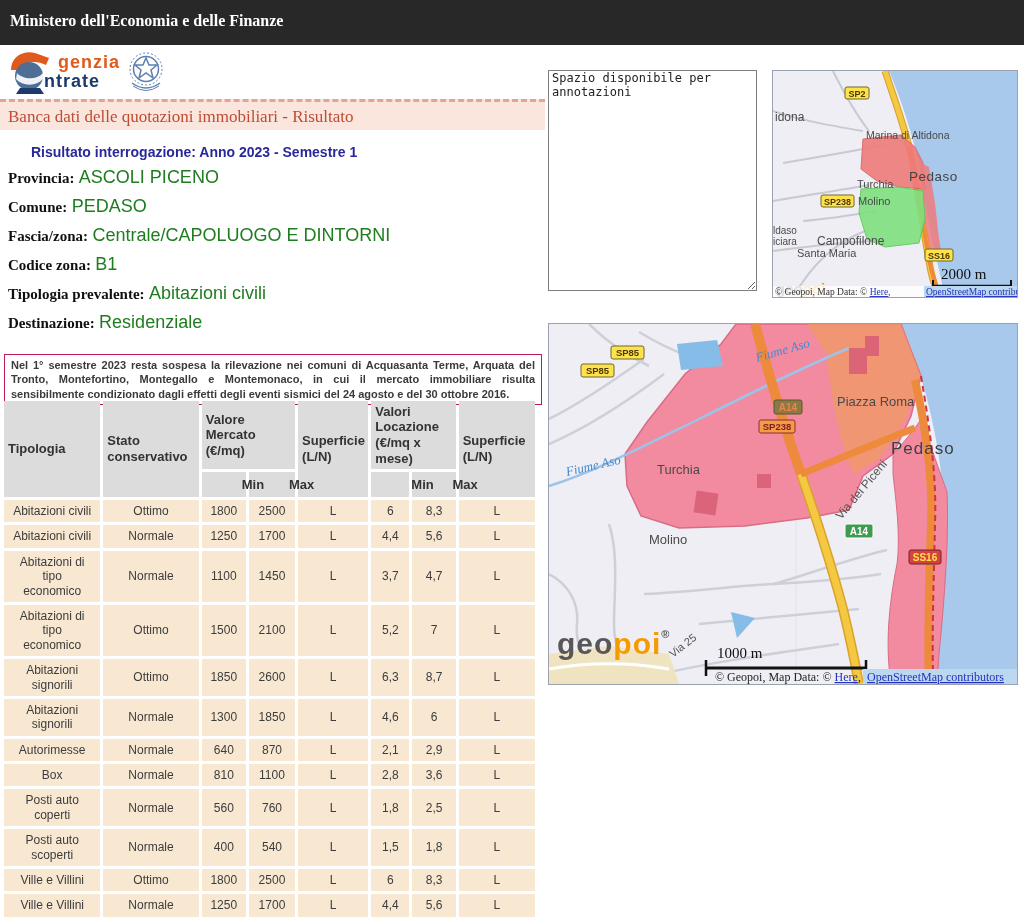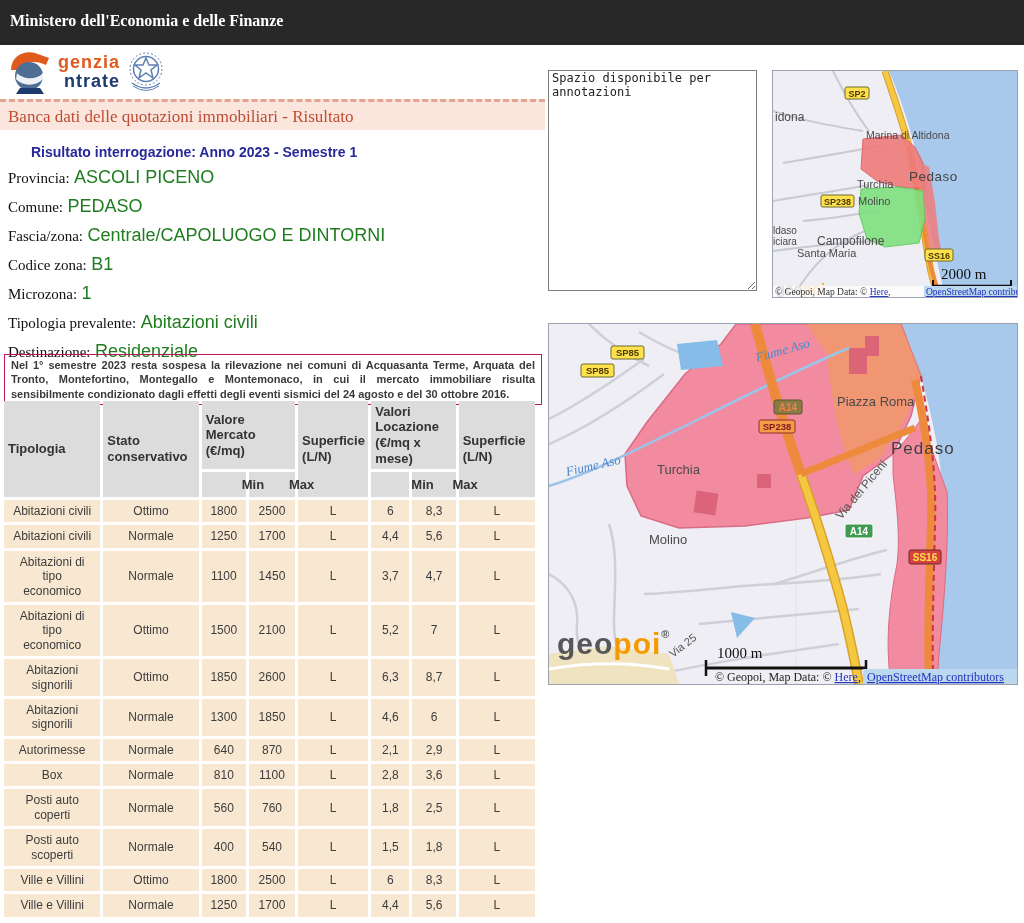--- a/index.html
+++ b/index.html
@@ -7,31 +7,31 @@
         font-family:"Liberation Sans",sans-serif;}
   
   .topbar{position:absolute;left:0;top:0;width:1024px;height:45px;background:#282828;}
   .topbar .mtitle{position:absolute;left:10px;top:12px;color:#fff;font-family:"Liberation Serif",serif;
         font-weight:bold;font-size:16px;}
   
   .logo-row{position:absolute;left:8px;top:47px;height:50px;display:flex;align-items:center;}
   .ae-words{margin-left:-8px;font-family:Liberation Sans, sans-serif;font-weight:bold;
         font-size:18px;line-height:19px;letter-spacing:1px;}
   .ae-l1{color:#E0591D;margin-left:14px;}
-  .ae-l2{color:#1C3A6B;text-align:right;}
+  .ae-l2{color:#1C3A6B;}
   .emblem{margin-left:6px;}
   
   .banner{position:absolute;left:0;top:99px;width:545px;height:31px;background:#FBE6DE;
         border-top:3px dashed #E3A493;box-sizing:border-box;font-family:Liberation Serif, serif;}
   .banner span{position:absolute;left:8px;top:5px;font-size:17px;color:#BE4B33;}
   
   .result{position:absolute;left:8px;top:144px;width:534px;}
   .result-title{color:#28289A;font-weight:bold;font-size:14px;margin:0 0 9px 0;padding-left:23px;}
   .rline{margin:0 0 12px 0;line-height:16px;}
-  .flabel{font-family:"Liberation Serif",serif;font-weight:normal;font-size:15px;color:#101010;}
+  .flabel{font-family:"Liberation Serif",serif;font-weight:bold;font-size:15px;color:#101010;}
   .fvalue{font-size:18px;color:#1F7D1F;}
   
   .note{position:absolute;left:4px;top:354px;width:524px;border:1px solid #be185d;
         padding:3px 6px;font-size:11px;font-weight:bold;color:#3A3A3A;text-align:justify;line-height:1.3;}
   
   .qtable{position:absolute;left:1px;top:398px;border-collapse:separate;border-spacing:3px;
         table-layout:fixed;width:537px;}
   .qtable th{background:#DCDCDC;font-size:13px;font-weight:bold;color:#333;text-align:left;
         vertical-align:middle;padding:2px 4px;line-height:1.2;}
   .qtable th.h1{height:64px;}
@@ -81,21 +81,20 @@
   <div class="banner">
     <span>Banca dati delle quotazioni immobiliari - Risultato</span>
   </div>
 
   <div class="result">
     <div class="result-title">Risultato interrogazione: Anno 2023 - Semestre 1</div>
     <div class="rline"><span class="flabel">Provincia:</span> <span class="fvalue">ASCOLI PICENO</span></div>
     <div class="rline"><span class="flabel">Comune:</span> <span class="fvalue">PEDASO</span></div>
     <div class="rline"><span class="flabel">Fascia/zona:</span> <span class="fvalue">Centrale/CAPOLUOGO E DINTORNI</span></div>
     <div class="rline"><span class="flabel">Codice zona:</span> <span class="fvalue">B1</span></div>
-    <div class="rline"><span class="flabel">Microzona:</span> <span class="fvalue">1</span></div>
     <div class="rline"><span class="flabel">Tipologia prevalente:</span> <span class="fvalue">Abitazioni civili</span></div>
     <div class="rline"><span class="flabel">Destinazione:</span> <span class="fvalue">Residenziale</span></div>
   </div>
 
   <div class="note">Nel 1° semestre 2023 resta sospesa la rilevazione nei comuni di Acquasanta Terme, Arquata del Tronto, Montefortino, Montegallo e Montemonaco, in cui il mercato immobiliare risulta sensibilmente condizionato dagli effetti degli eventi sismici del 24 agosto e del 30 ottobre 2016.</div>
 
   <table class="qtable">
     <colgroup>
       <col style="width:96px">
         <col style="width:95px">

